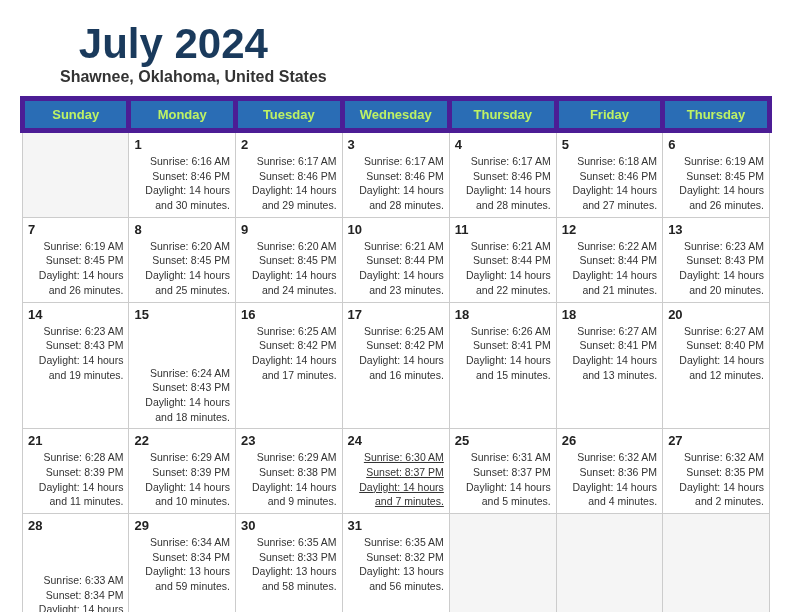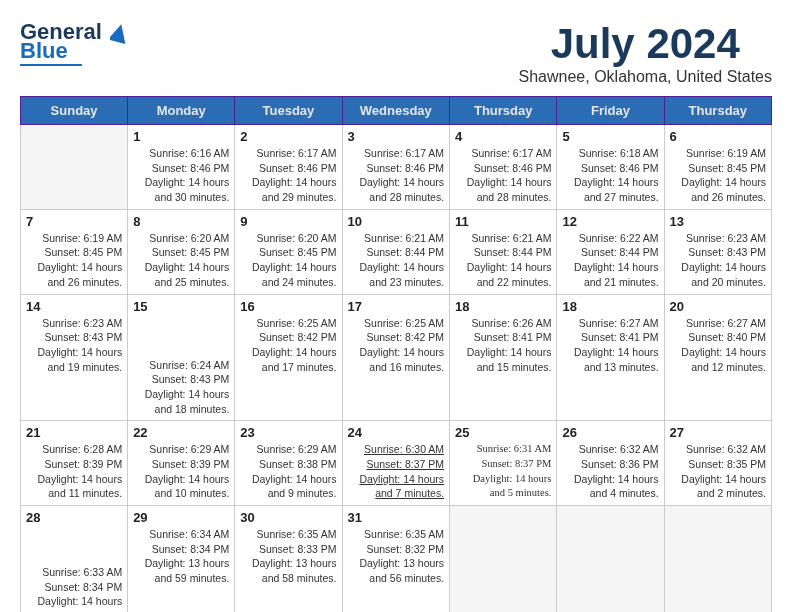--- a/index.html
+++ b/index.html
@@ -25,35 +25,36 @@
       text-align: center;
     }
     .main-title {
       font-size: 42px;
       font-weight: bold;
       color: #1a3a5c;
     }
     .sub-title {
       font-size: 16px;
       color: #333;
-      font-weight: normal;
+      font-weight: bold;
+      margin-left: 40px;
     }
     .calendar {
       width: 100%;
       border-collapse: collapse;
       font-size: 11px;
     }
     .calendar th {
       background: #2a6db5;
-      color: #e5e5e5;
+      color: #bef264;
       text-align: center;
       padding: 6px 4px;
       font-size: 13px;
       font-weight: bold;
-      border: 1px solid #4c1d95;
+      border: 5px solid #4c1d95;
     }
     .calendar td {
       border: 1px solid #ccc;
       vertical-align: top;
       padding: 4px 5px;
       width: 108px;
       min-height: 80px;
       background: #fff;
     }
     .calendar td.empty {
@@ -69,32 +70,20 @@
       color: #333;
       line-height: 1.4;
       font-size: 10.5px;
       text-align: right;
     }
   </style>
 </head>
 <body>
 
 <div class="header-area">
-  <div class="logo">
-    <div style="display:flex; align-items:center; gap:2px;">
-      <div style="font-size:22px; font-weight:bold; color:#1a3a5c; line-height:1.1;">
-        <span style="color:#1a3a5c;">General</span>
-        <svg width="18" height="22" viewBox="0 0 18 22" style="display:inline-block; vertical-align:middle; margin-left:2px;">
-          <polygon points="9,2 18,20 0,20" fill="#1a6abf" transform="rotate(15, 9, 11)"></polygon>
-        </svg>
-      </div>
-    </div>
-    <div style="font-size:22px; font-weight:bold; color:#1a6abf; line-height:1; margin-top:-4px;">Blue</div>
-    <div style="width:62px; height:2px; background:#1a6abf; margin-top:2px;"></div>
-  </div>
   <div class="title-area">
     <div class="main-title">July 2024</div>
     <div class="sub-title">Shawnee, Oklahoma, United States</div>
   </div>
 </div>
 
 <table class="calendar">
   <thead>
     <tr>
     <th>Sunday</th>
@@ -254,21 +243,21 @@
 Daylight: 14 hours and 9 minutes.</div>
         </td>
         <td>
           <div class="day-num">24</div>
           <div class="day-info" style="white-space: pre-line; text-decoration: underline;">Sunrise: 6:30 AM
 Sunset: 8:37 PM
 Daylight: 14 hours and 7 minutes.</div>
         </td>
         <td>
           <div class="day-num">25</div>
-          <div class="day-info" style="white-space: pre-line; font-family: Liberation Serif, serif;">Sunrise: 6:31 AM
+          <div class="day-info" style="white-space: pre-line;">Sunrise: 6:31 AM
 Sunset: 8:37 PM
 Daylight: 14 hours and 5 minutes.</div>
         </td>
         <td>
           <div class="day-num">26</div>
           <div class="day-info" style="white-space: pre-line;">Sunrise: 6:32 AM
 Sunset: 8:36 PM
 Daylight: 14 hours and 4 minutes.</div>
         </td>
         <td>

